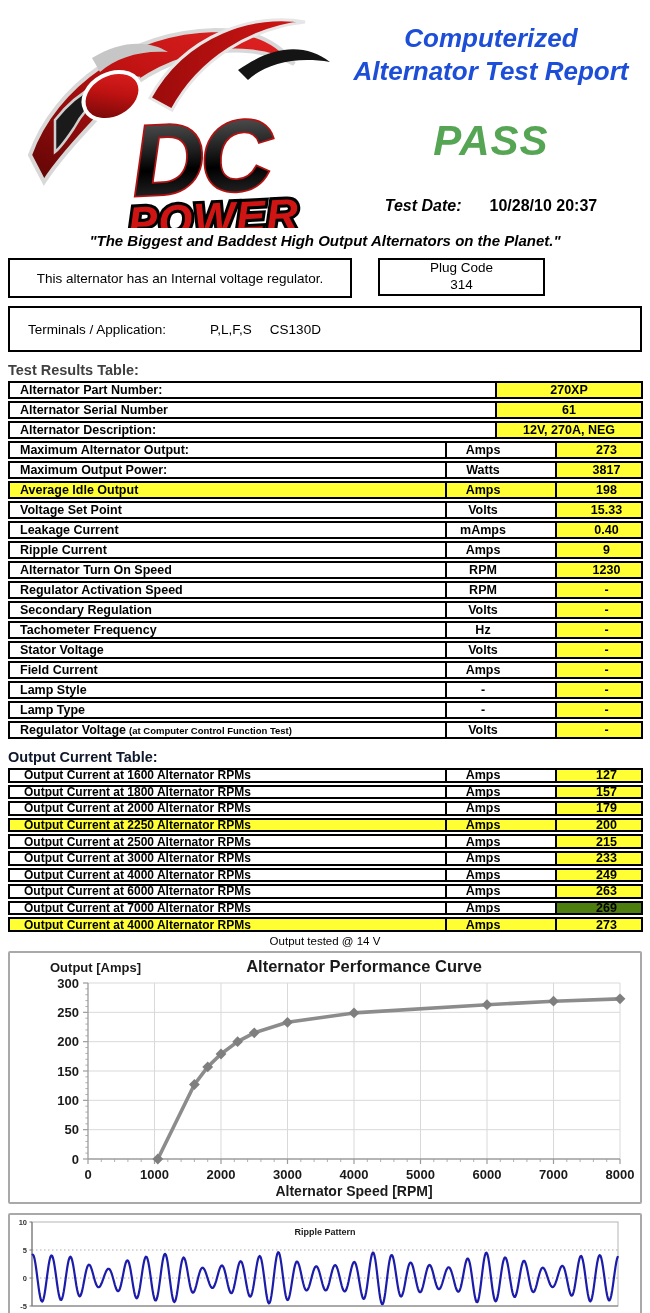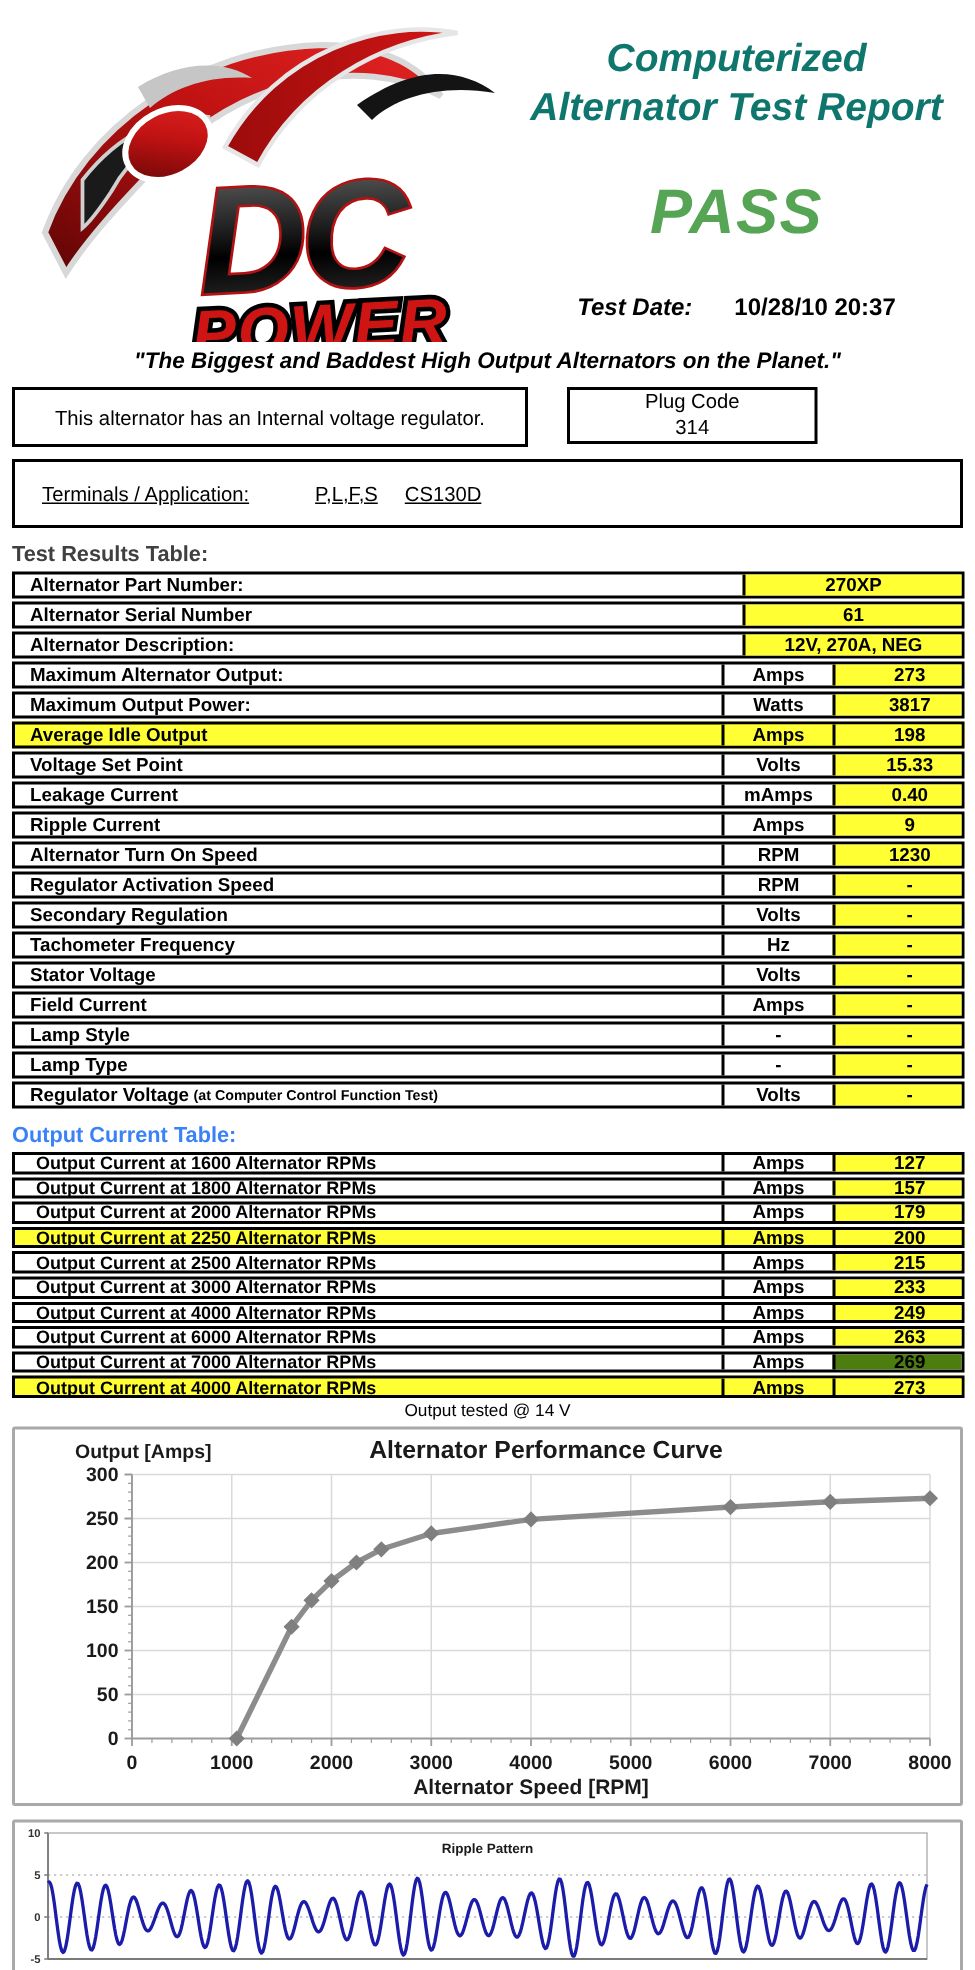--- a/index.html
+++ b/index.html
@@ -26,29 +26,29 @@
     width: 344px; height: 40px; border: 2px solid #000;
     display: flex; align-items: center; justify-content: center; font-size: 13.5px;
   }
   .plug-box {
     width: 167px; height: 38px; border: 2px solid #000; margin-left: 26px;
     display: flex; flex-direction: column; align-items: center; justify-content: center;
     font-size: 13.5px; line-height: 1.25;
   }
   .terminals-box {
     margin: 8px 8px 0 8px; border: 2px solid #000; height: 46px;
-    display: flex; align-items: center; font-size: 13.5px; padding-left: 18px; text-decoration: underline;
+    display: flex; align-items: center; font-size: 13.5px; padding-left: 18px;
   }
   .terminals-box .t-val { margin-left: 44px; }
   .terminals-box .t-app { margin-left: 18px; }
   
   .section-heading { font-size: 14.5px; font-weight: bold; margin: 10px 0 3px 8px; }
   
   .rtable { margin: 0 7px 0 8px; }
-  .trow { display: flex; border: 2px solid #000; margin-bottom: 2px; background: #fff; }
+  .trow { display: flex; border: 2px solid #000; margin-bottom: 2px; background: #fff; gap: 36px; }
   .rtable.results .trow { height: 18px; }
   .rtable.output  .trow { height: 14.6px; }
   .tcell { display: flex; align-items: center; overflow: visible; }
   .tcell.lbl { flex: 1; padding-left: 10px; font-weight: bold; font-size: 12.5px; }
   .rtable.output .tcell.lbl { font-size: 12px; padding-left: 14px; }
   .tcell.lbl .note { font-size: 9.5px; font-weight: bold; margin-left: 3px; }
   .tcell.unit { width: 74px; border-left: 2px solid #000; justify-content: center; font-weight: bold; font-size: 12.5px; }
   .tcell.val  { width: 86px; border-left: 2px solid #000; justify-content: center; font-weight: bold; font-size: 12.5px; padding-left: 15px; }
   .tcell.merged { width: 146px; border-left: 2px solid #000; justify-content: center; font-weight: bold; font-size: 12.5px; }
   .footnote { text-align: center; font-size: 11.5px; margin-top: 3px; }
@@ -95,21 +95,21 @@
       <g transform="rotate(-3 205 190)">
         <text x="202" y="192" text-anchor="middle" font-size="100" font-weight="bold" font-style="italic" letter-spacing="-4" stroke="#fff" stroke-width="12" fill="#fff">DC</text>
         <text id="logo-dc" x="202" y="192" text-anchor="middle" font-size="100" font-weight="bold" font-style="italic" letter-spacing="-4" fill="url(#dcGrad)" stroke="#b31212" stroke-width="3.5" paint-order="stroke">DC</text>
         <text id="logo-power" x="212" y="234" text-anchor="middle" font-size="44" font-weight="bold" font-style="italic" letter-spacing="1" fill="#cf1414" stroke="#000" stroke-width="6" paint-order="stroke">POWER</text>
         <rect x="128" y="238" width="160" height="19" fill="#0a0a0a" rx="2"></rect>
         <text id="logo-eng" x="208" y="253" text-anchor="middle" font-size="14.5" font-weight="bold" letter-spacing="2.5" fill="#fff">ENGINEERING</text>
       </g>
     </svg>
   </div>
   <div class="head-right">
-    <div class="main-title" style="color: #0f766e;">
+    <div class="main-title" style="color: #1d4ed8;">
       <div>Computerized</div>
       <div>Alternator Test Report</div>
     </div>
     <div class="pass-text" style="color: rgb(85, 165, 85);">PASS</div>
     <div class="date-row">
       <span class="date-label">Test Date:</span>
       <span class="date-value">10/28/10 20:37</span>
     </div>
   </div>
 </div>
@@ -216,21 +216,21 @@
       <div class="tcell unit">-</div>
       <div class="tcell val" style="background: rgb(255, 255, 51);">-</div>
     </div>
     <div class="trow">
       <div class="tcell lbl">Regulator Voltage<span class="note">(at Computer Control Function Test)</span></div>
       <div class="tcell unit">Volts</div>
       <div class="tcell val" style="background: rgb(255, 255, 51);">-</div>
     </div>
   </div>
 
-<div class="section-heading" id="output-heading" style="color: #3b82f6;">Output Current Table:</div>
+<div class="section-heading" id="output-heading" style="color: #0f172a;">Output Current Table:</div>
 <div class="rtable output" id="output-table">
     <div class="trow">
       <div class="tcell lbl">Output Current at 1600 Alternator RPMs</div>
       <div class="tcell unit">Amps</div>
       <div class="tcell val" style="background: rgb(255, 255, 51);">127</div>
     </div>
     <div class="trow">
       <div class="tcell lbl">Output Current at 1800 Alternator RPMs</div>
       <div class="tcell unit">Amps</div>
       <div class="tcell val" style="background: rgb(255, 255, 51);">157</div>

